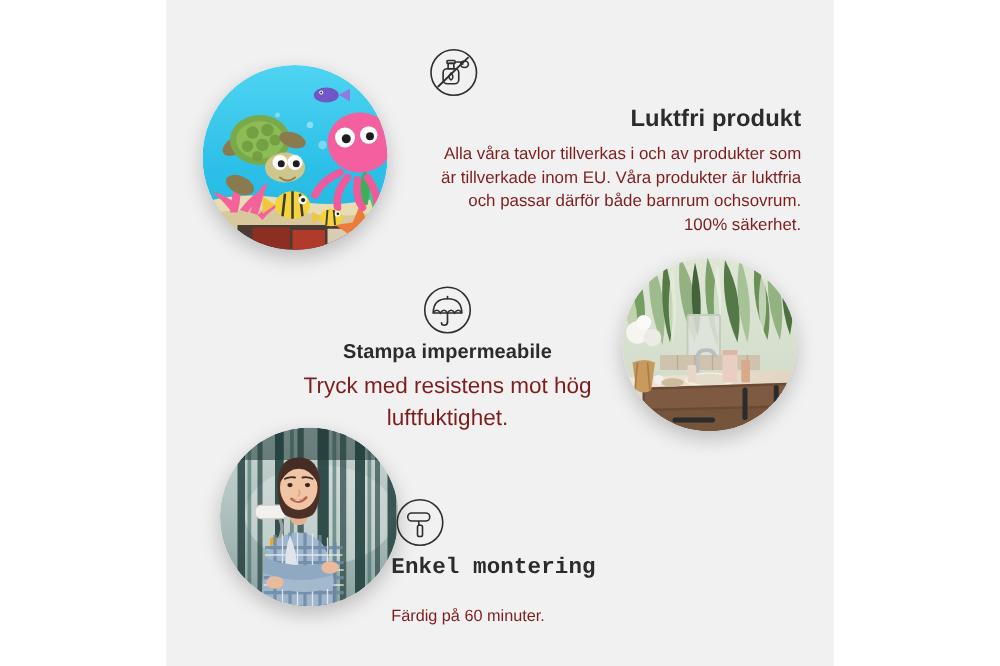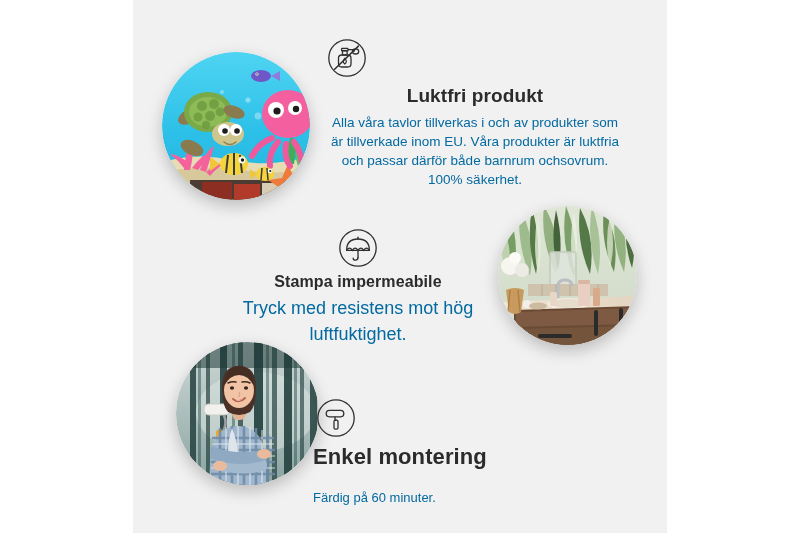--- a/index.html
+++ b/index.html
@@ -38,21 +38,21 @@
   }
   .bubble svg { display: block; width: 100%; height: 100%; }
 
   .bubble-sea   { left: 29px;  top: 52px;  width: 148px; height: 148px; }
   .bubble-bath  { left: 365px; top: 206px; width: 139px; height: 139px; }
   .bubble-woman { left: 43px;  top: 342px; width: 143px; height: 143px; }
 
   
   .feature { position: absolute; }
 
-  .feature-1 { left: 192px; top: 38px;  width: 300px; text-align: center; }
+  .feature-1 { left: 208px; top: 38px;  width: 300px; text-align: right; }
   .feature-2 { left: 60px;  top: 228px; width: 330px; text-align: center; }
   .feature-3 { left: 180px; top: 398px; width: 260px; text-align: left; }
 
   .icon-wrap {
     width: 40px;
     height: 40px;
     display: block;
   }
   .feature-2 .icon-wrap { margin: 0 auto; }
   .feature-1 .icon-wrap { margin-left: 2px; }
@@ -62,26 +62,26 @@
 
   .f-title {
     margin: 6px 0 0 0;
     font-size: 19px;
     font-weight: bold;
     color: #2b2b2b;
     letter-spacing: 0.1px;
     line-height: 1.25;
   }
   .feature-2 .f-title { font-size: 16px; margin-top: 4px; }
-  .feature-3 .f-title { font-size: 22px; margin-top: 5px; }
+  .feature-3 .f-title { font-size: 18px; margin-top: 5px; font-family: Liberation Mono, monospace; }
 
   .f-body {
     margin: 5px 0 0 0;
     font-size: 13.5px;
-    color: #0369a1;
+    color: #7f1d1d;
     line-height: 1.42;
   }
   .feature-2 .f-body { font-size: 18px; margin-top: 4px; text-align: center; }
   .feature-3 .f-body { font-size: 13px; margin-top: 18px; }
 </style>
 </head>
 <body>
 
 <div class="stage">
   <div class="panel">

